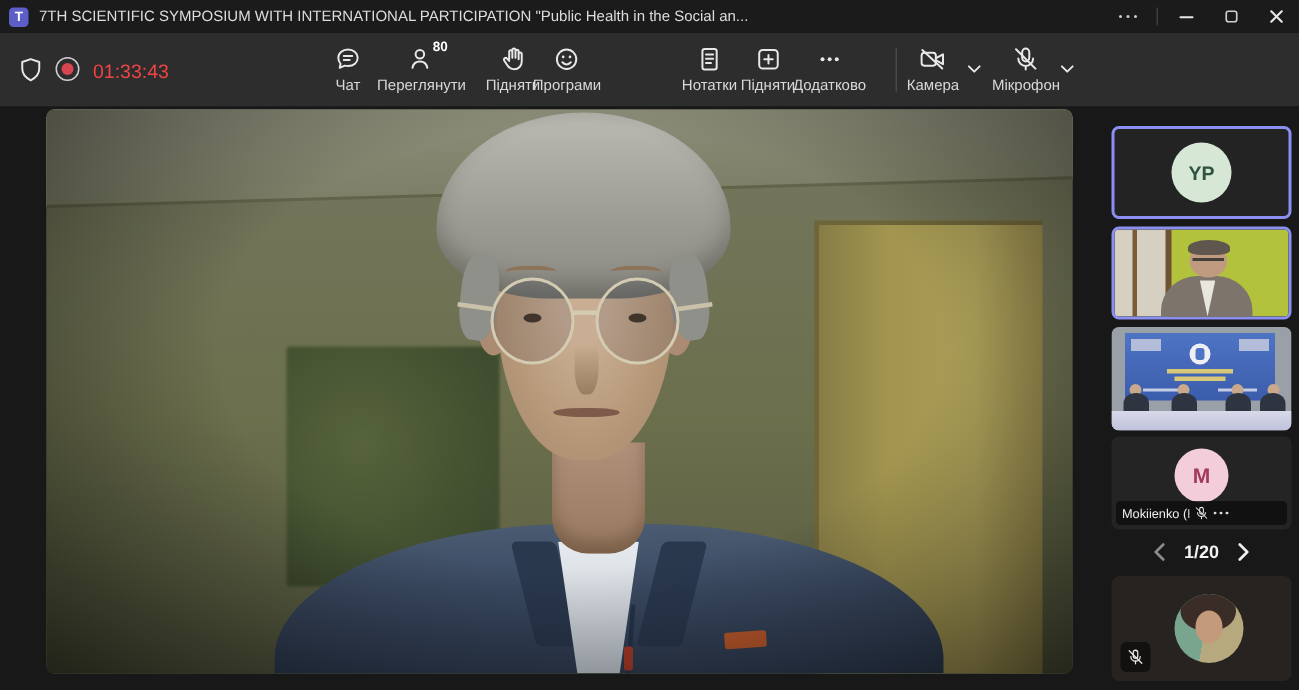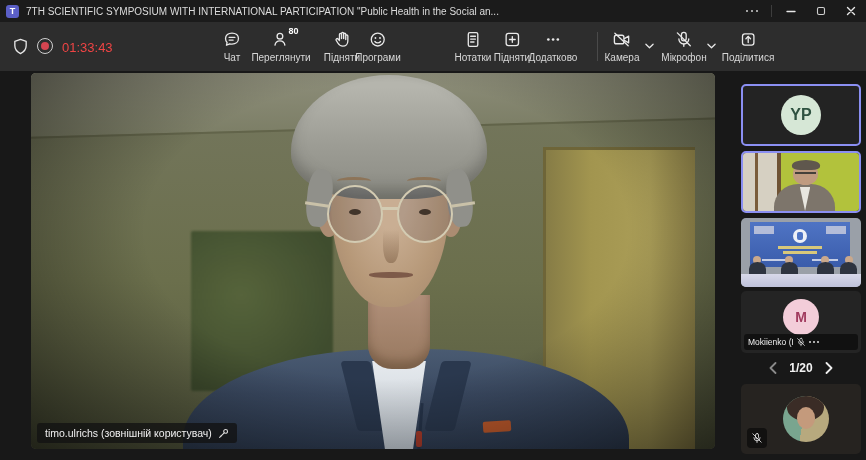--- a/index.html
+++ b/index.html
@@ -82,21 +82,21 @@
   .vignette { inset:0;
     background:radial-gradient(ellipse at 52% 42%, rgba(0,0,0,0) 48%, rgba(0,0,0,.28) 72%, rgba(0,0,0,.62) 100%); }
   .name-pill { position:absolute; left:6px; bottom:6px; height:20px; background:rgba(18,18,18,.78);
     border-radius:3px; display:flex; align-items:center; gap:6px; padding:0 8px; }
   .name-pill span { font-size:10.5px; color:#f0f0f0; white-space:nowrap; }
 
   
   .thumb { position:absolute; left:741px; width:120px; border-radius:5px; overflow:hidden; background:#232323; }
   .bordered { border:2px solid var(--accent-border,#8b8ff2); }
   .avatar { border-radius:50%; display:flex; align-items:center; justify-content:center; font-weight:bold; }
-  .av-yp { width:40px; height:40px; background:var(--avatar-yp-bg,#d6e7d6); color:var(--avatar-yp-text,#2f5241); font-size:16px; }
+  .av-yp { width:40px; height:40px; background:var(--avatar-yp-bg,#d6e7d6); color:var(--avatar-yp-text,#2f5241); font-size:13px; }
   .av-m  { width:36px; height:36px; background:var(--avatar-m-bg,#f3cdd9); color:var(--avatar-m-text,#a13a5e); font-size:14px; }
   .center-abs { position:absolute; left:50%; top:50%; transform:translate(-50%,-50%); }
   .t-label { position:absolute; left:3px; right:3px; bottom:3px; height:16px; background:rgba(12,12,12,.8);
     border-radius:3px; display:flex; align-items:center; padding:0 4px; gap:3px; }
   .t-label span { flex:1; font-size:8.5px; color:#eee; white-space:nowrap; overflow:hidden; }
   .mini-dots { display:flex; gap:2px; }
   .mini-dots i { width:2px; height:2px; border-radius:50%; background:#ddd; }
   .mic-badge { position:absolute; left:6px; bottom:6px; width:20px; height:20px; border-radius:4px;
     background:rgba(8,8,8,.65); display:flex; align-items:center; justify-content:center; }
   .pagination { position:absolute; left:741px; top:357px; width:120px; height:22px; display:flex;
@@ -285,30 +285,20 @@
           </svg>
       </span>
       <span class="tlabel">Мікрофон</span>
     </div>
     <div class="chev" style="left:704px">
       <svg width="9" height="6" viewBox="0 0 10 6">
           <path class="s" d="M1 1l4 4 4-4" stroke="#cfcfcf"></path>
         </svg>
     </div>
 
-    <div class="tbtn" style="left:748px">
-      <span class="ticon">
-        <svg width="19" height="19" viewBox="0 0 20 20">
-            <rect class="s" x="4" y="4" width="12" height="12" rx="2.5"></rect>
-            <line class="s" x1="10" y1="13.2" x2="10" y2="6.8"></line>
-            <path class="s" d="M7.6 9.2L10 6.8l2.4 2.4"></path>
-          </svg>
-      </span>
-      <span class="tlabel">Поділитися</span>
-    </div>
 
   </div>
 
   <div class="stage">
 
     <div class="main-video">
       <div class="mv-abs ceiling"></div>
       <div class="mv-abs alcove"></div>
       <div class="mv-abs picture"></div>
 
@@ -333,28 +323,20 @@
       <div class="mv-abs bridge"></div>
       <div class="mv-abs temple" style="left:274px;transform:rotate(8deg)"></div>
       <div class="mv-abs temple" style="left:420px;transform:rotate(-8deg)"></div>
       <div class="mv-abs eye" style="left:318px"></div>
       <div class="mv-abs eye" style="left:388px"></div>
       <div class="mv-abs nose"></div>
       <div class="mv-abs mouth"></div>
 
       <div class="mv-abs vignette"></div>
 
-      <div class="name-pill">
-        <span>timo.ulrichs (зовнішній користувач)</span>
-        <svg width="11" height="11" viewBox="0 0 12 12">
-            <circle cx="8.3" cy="3.7" r="2.1" fill="none" stroke="#ddd" stroke-width="1.2"></circle>
-            <line x1="6.8" y1="5.2" x2="3.4" y2="8.6" stroke="#ddd" stroke-width="1.2" stroke-linecap="round"></line>
-            <line x1="3.4" y1="8.6" x2="1.8" y2="10.2" stroke="#ddd" stroke-width="1.2" stroke-linecap="round"></line>
-          </svg>
-      </div>
     </div>
   </div>
 
   <div class="thumb bordered" style="top:84px;height:62px">
     <div class="avatar av-yp center-abs">
       <span>YP</span>
     </div>
   </div>
 
   <div class="thumb bordered" style="top:151px;height:62px">

